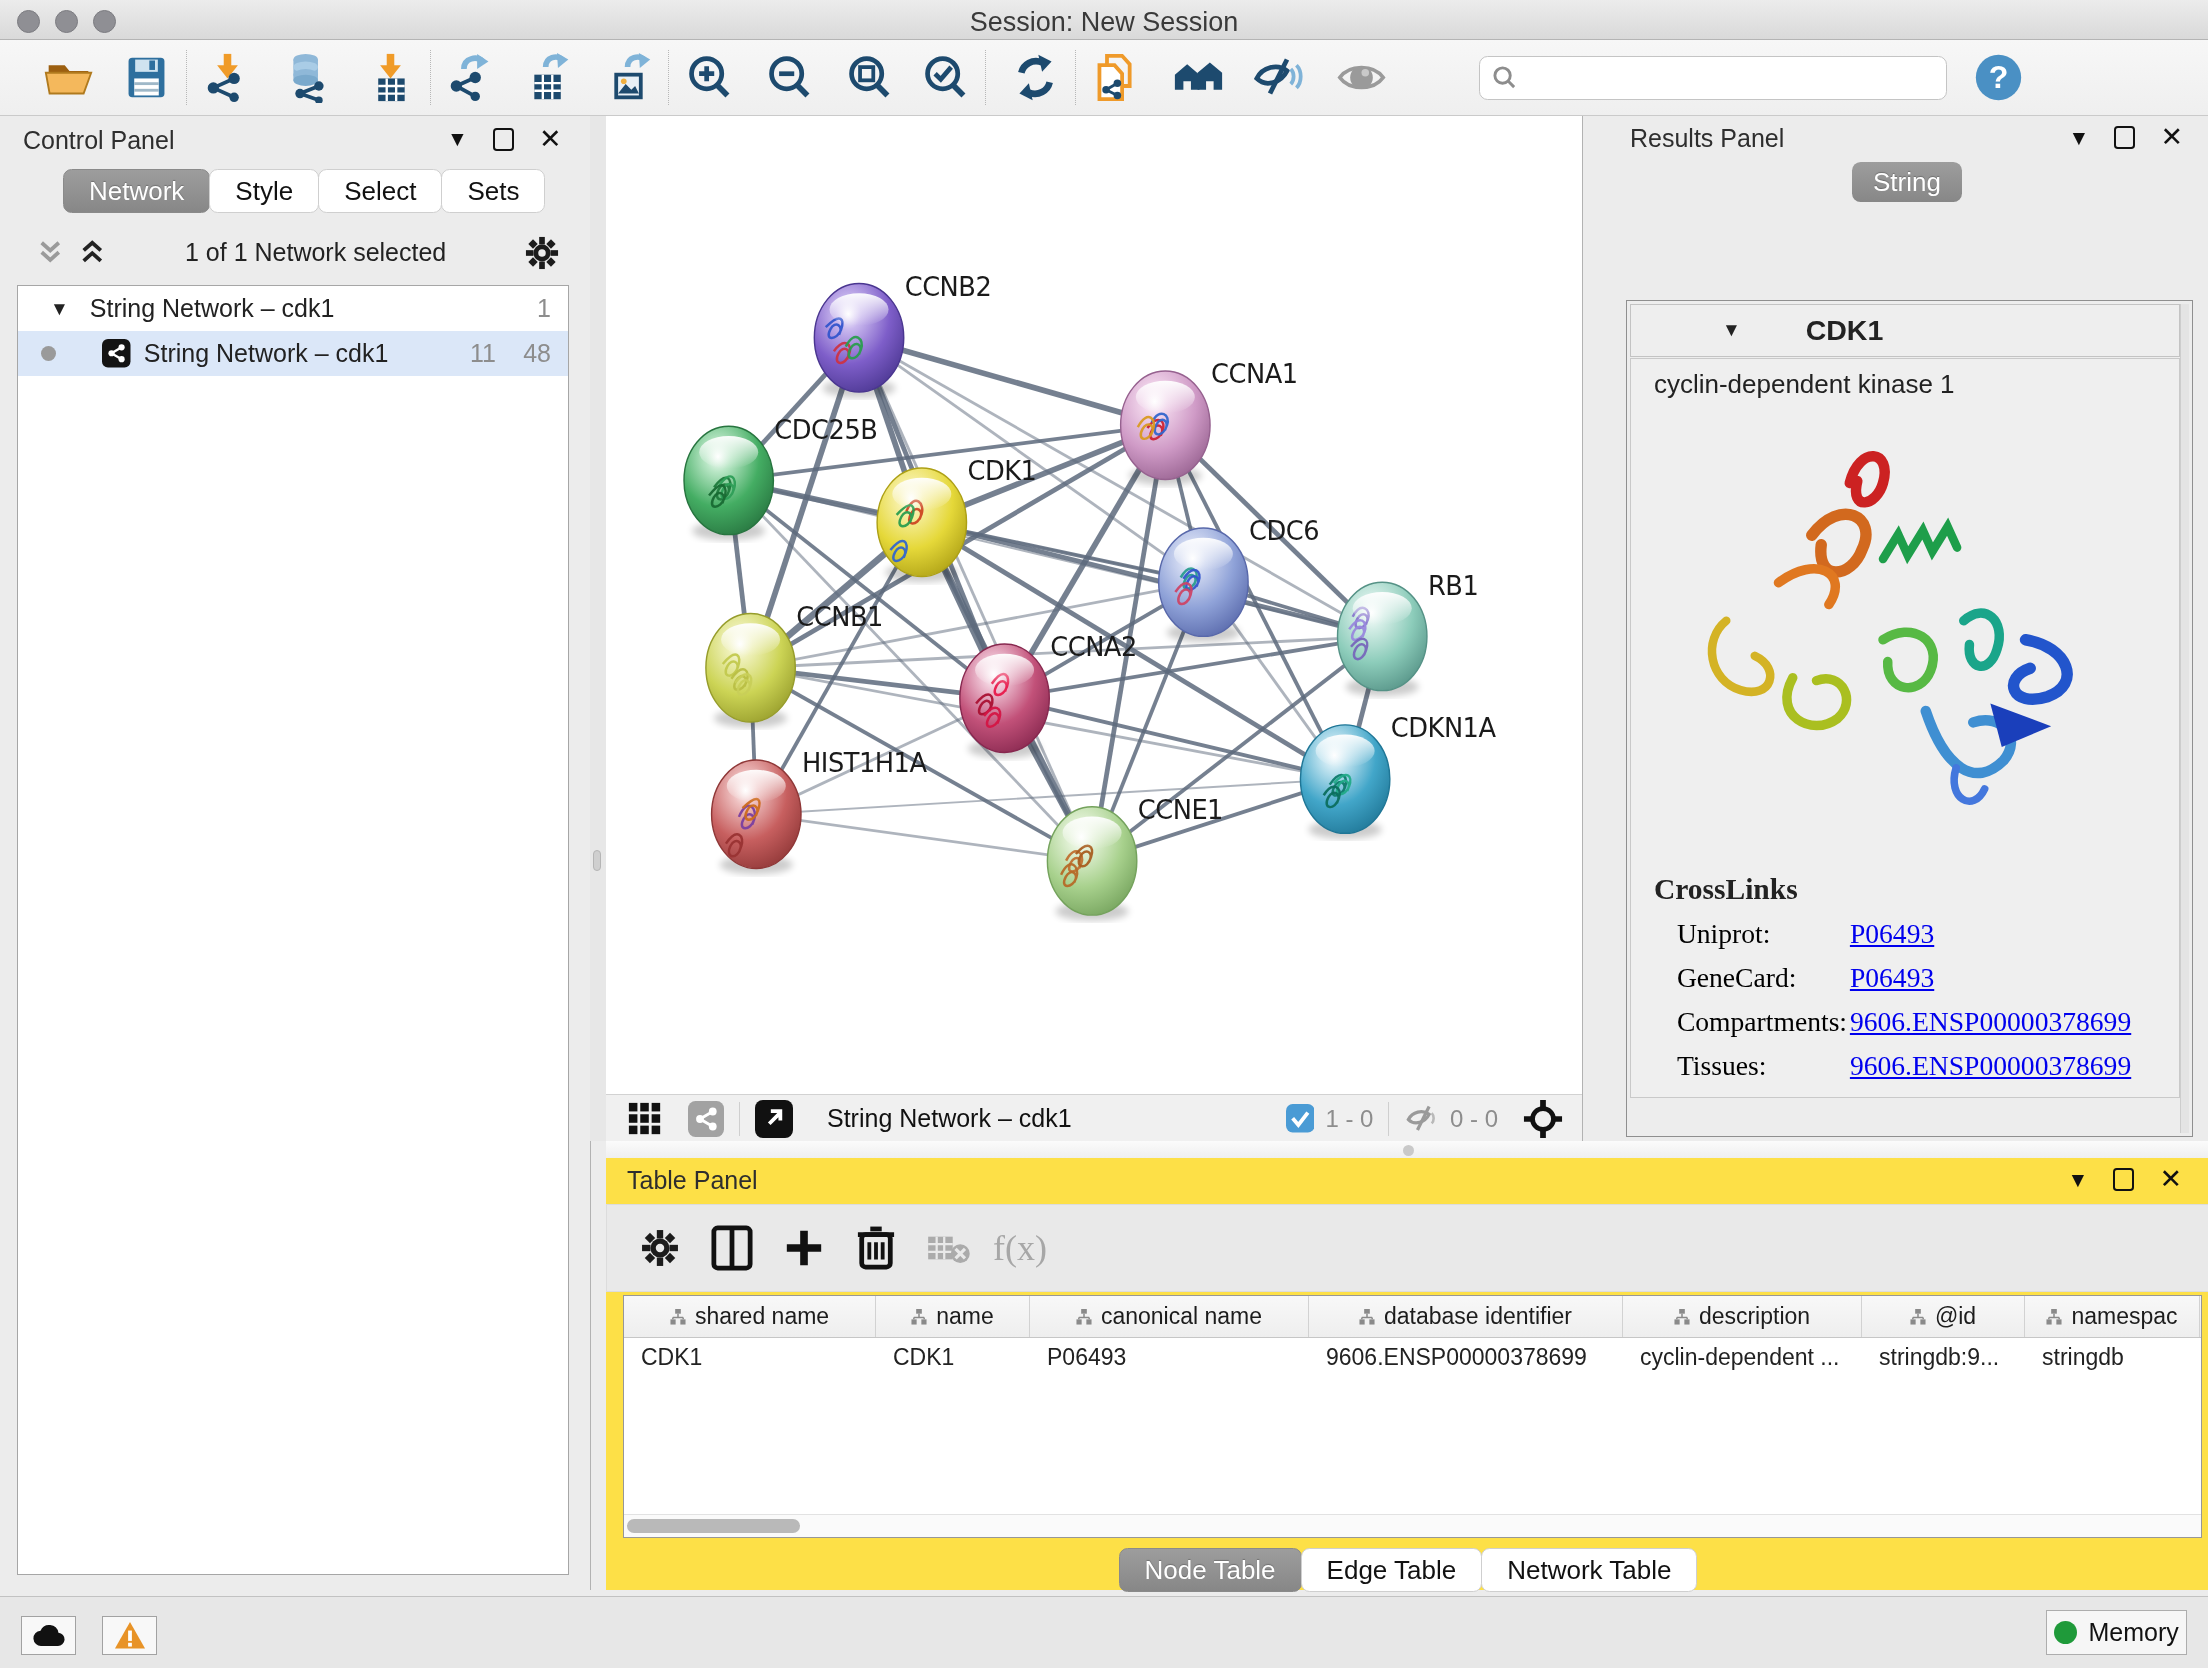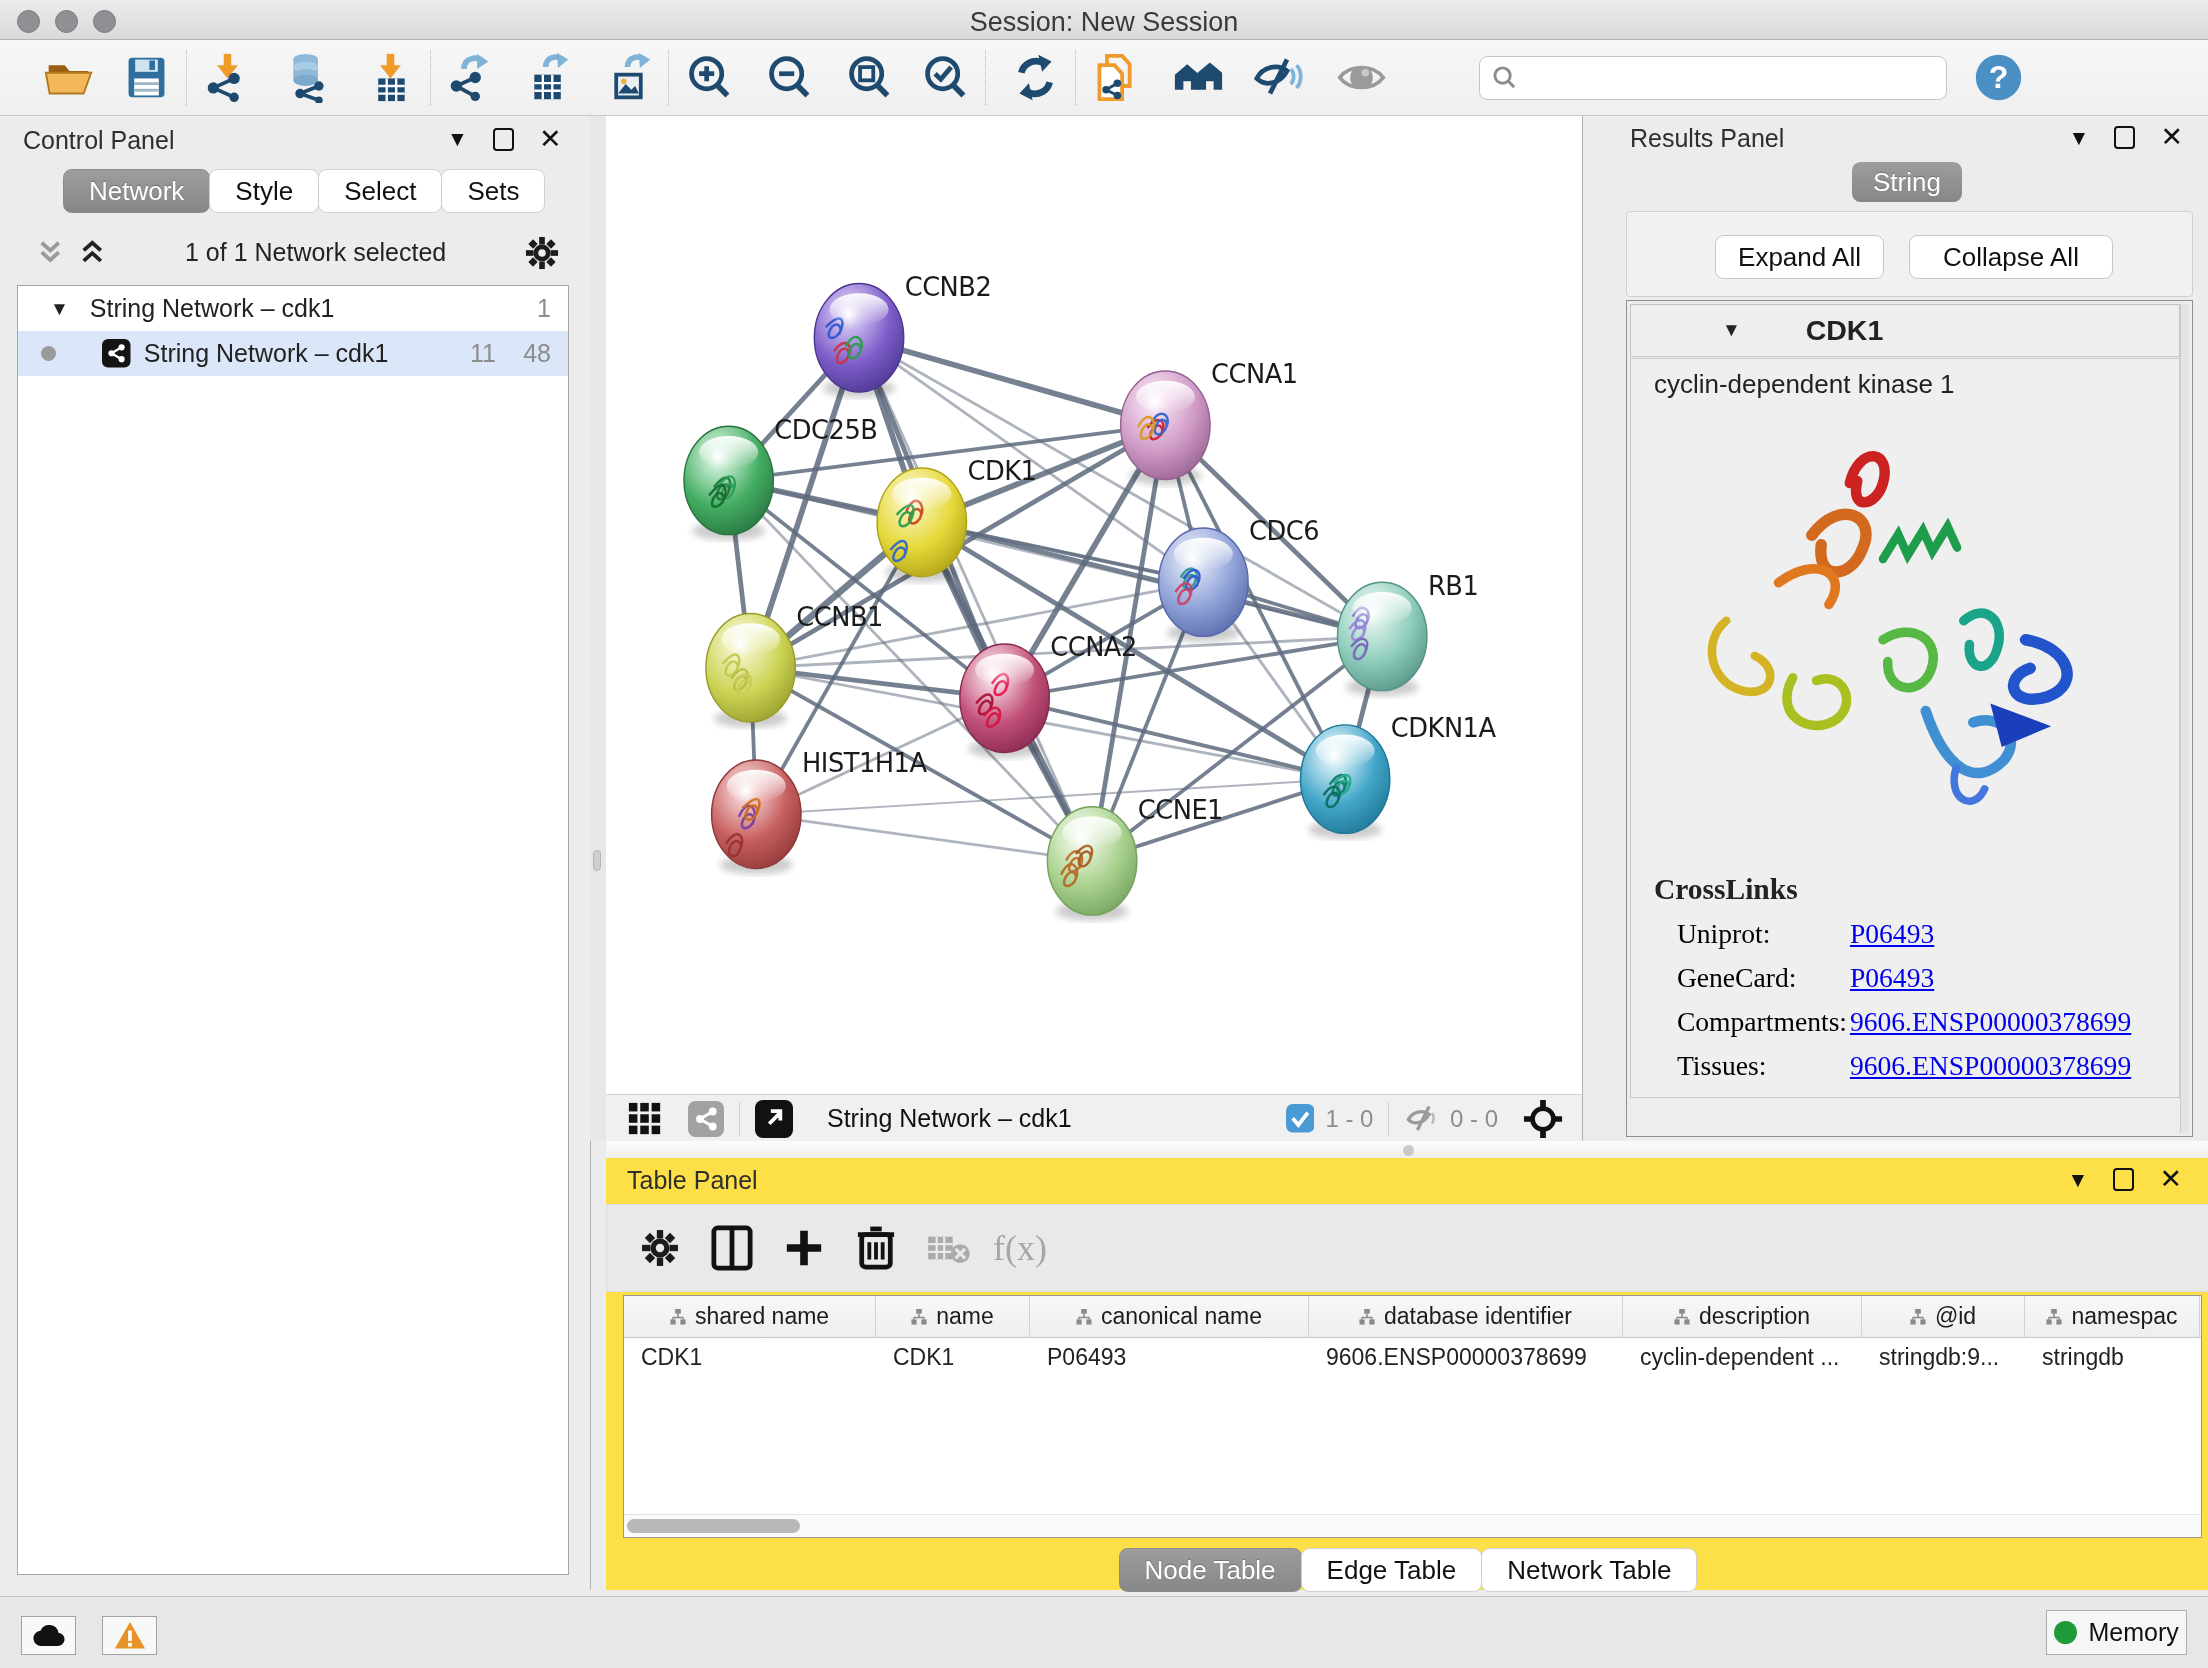--- a/index.html
+++ b/index.html
@@ -632,24 +632,20 @@
 
   <div class="results-panel">
    <div class="rp-inner">
     <div style="position:absolute;left:21px;top:7.6px" class="panel-title">Results Panel</div>
     <div class="panel-ctls" style="right:27px;top:9.5px">
       <span class="pc-caret">▼</span>
       <span class="pc-float"></span>
       <span class="pc-close">✕</span>
     </div>
     <div class="string-tab">String</div>
-    <div class="rp-box1">
-      <div class="rp-btn" style="left:88px;width:169px">Expand All</div>
-      <div class="rp-btn" style="left:282px;width:204px">Collapse All</div>
-    </div>
     <div class="rp-box2">
       <div class="cdk-head">
         <span style="margin-left:91px;font-size:19px">▼</span>
         <span style="margin-left:65px;font-size:28.5px;font-weight:bold">CDK1</span>
       </div>
       <div class="cdk-body">
         <div style="position:absolute;left:23px;top:9.5px;font-size:26px">cyclin-dependent kinase 1</div>
 
         <svg width="409" height="399" viewBox="0 0 430 420" style="position:absolute;left:57px;top:67px">
           <g fill="none" stroke-linecap="round">

